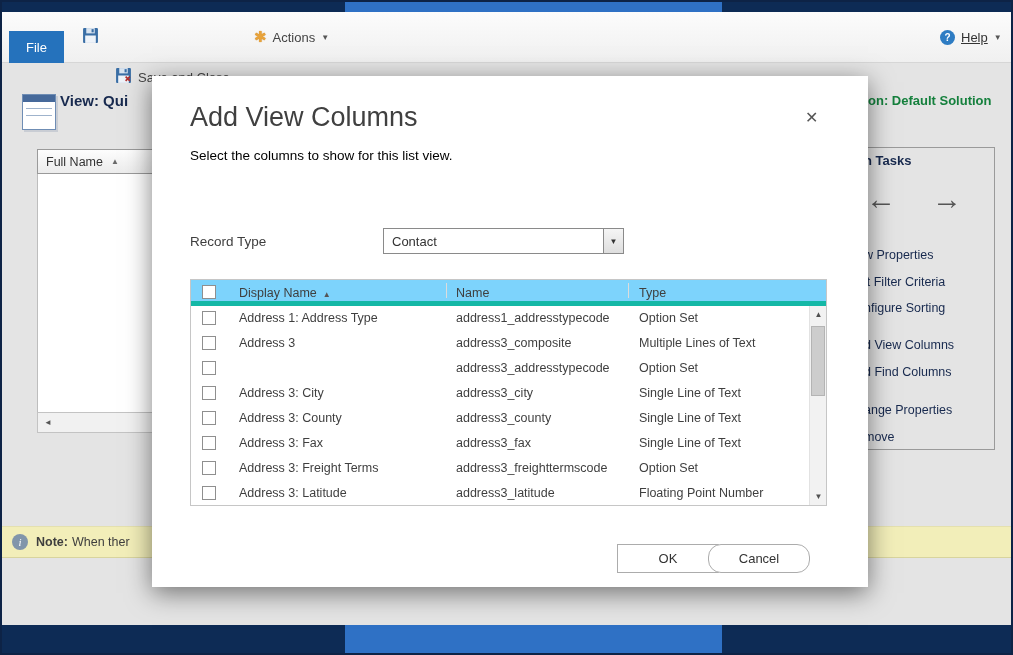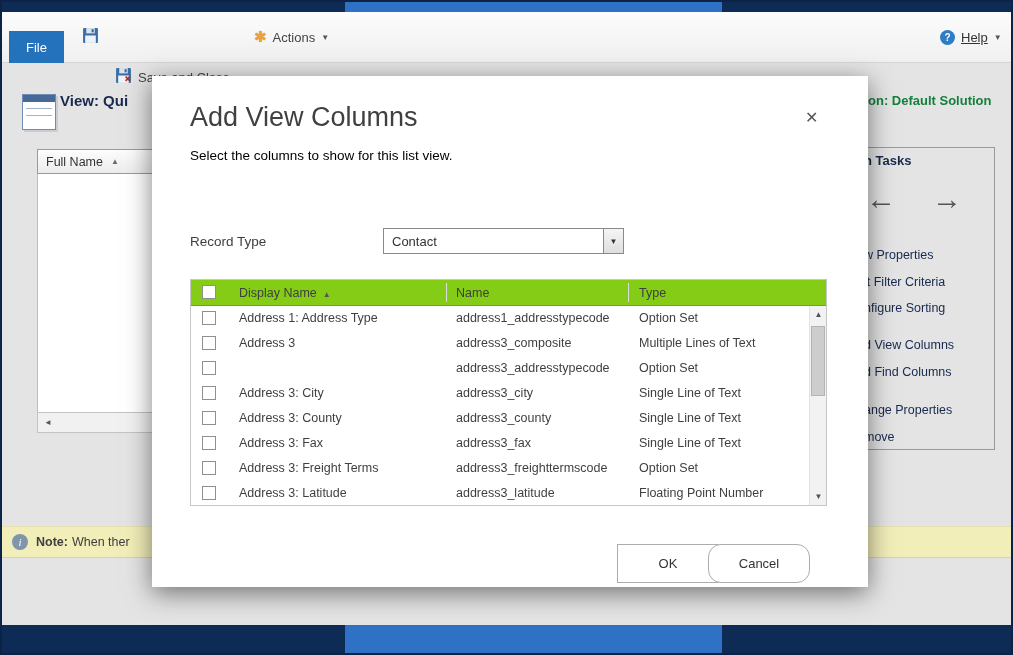--- a/index.html
+++ b/index.html
@@ -53,39 +53,39 @@
   .dialog { position:absolute; left:150px; top:74px; width:716px; height:511px; background:#fff; box-shadow:0 6px 24px rgba(0,0,0,.5); }
   .dlg-title { position:absolute; left:38px; top:26px; font-size:27px; color:#404040; }
   .dlg-close { position:absolute; left:653px; top:32px; font-size:16px; color:#555; cursor:pointer; }
   .dlg-sub { position:absolute; left:38px; top:72px; font-size:13.5px; color:#000000; }
   .rt-label { position:absolute; left:38px; top:158px; font-size:13.5px; color:#3e3e3e; }
   .rt-select { position:absolute; left:231px; top:152px; width:241px; height:26px; border:1px solid #8a8a8a; background:#fff; display:flex; align-items:center; cursor:pointer; }
   .rt-value { flex:1; padding-left:8px; font-size:13px; color:#333; }
   .rt-arrow { width:20px; height:100%; border-left:1px solid #8a8a8a; background:linear-gradient(#f5f5f5,#dedede); display:flex; align-items:center; justify-content:center; font-size:8px; color:#333; }
 
   .tbl { position:absolute; left:38px; top:203px; width:637px; height:227px; border:1px solid #c6c6c6; background:#fff; }
-  .thead { position:relative; height:26px; background:#84cc16; border-bottom:1px solid #14b8a6; font-size:12.5px; color:#3f3f3f; }
+  .thead { position:relative; height:26px; background:#7dd3fc; border-bottom:5px solid #14b8a6; font-size:12.5px; color:#3f3f3f; }
   .thead .vsep { position:absolute; top:3px; bottom:3px; width:1px; background:#dcdcdc; }
   .cb { position:absolute; left:11px; top:5px; width:14px; height:14px; border:1px solid #8f8f8f; background:#fff; cursor:pointer; }
   .hc1 { position:absolute; left:48px; line-height:26px; cursor:pointer; }
   .hc2 { position:absolute; left:265px; line-height:26px; cursor:pointer; }
   .hc3 { position:absolute; left:448px; line-height:26px; cursor:pointer; }
   .hsort { font-size:8px; color:#555; margin-left:6px; }
   .tbody { position:absolute; left:0; top:26px; right:17px; bottom:0; overflow:hidden;text-align:center; }
   .trow { position:relative; height:25px; font-size:12.5px; color:#3f3f3f; line-height:25px; cursor:pointer; }
   .trow .c1 { position:absolute; left:48px; white-space:nowrap; }
   .trow .c2 { position:absolute; left:265px; white-space:nowrap; }
   .trow .c3 { position:absolute; left:448px; white-space:nowrap; }
 
   .vscroll { position:absolute; top:26px; right:0; width:17px; bottom:0; background:#f2f2f2; border-left:1px solid #e2e2e2; }
   .vbtn { position:absolute; left:0; width:17px; height:17px; font-size:8px; color:#505050; display:flex; align-items:center; justify-content:center; cursor:pointer; }
   .vup { top:0; } .vdown { bottom:0; }
   .vthumb { position:absolute; left:1px; top:20px; width:14px; height:70px; background:#cdcdcd; border:1px solid #b4b4b4; cursor:pointer; }
 
-  .dlg-btn { position:absolute; top:468px; width:102px; height:39px; background:#fff; border:1px solid #acacac; font-size:13px; color:#333; display:flex; align-items:center; justify-content:center; cursor:pointer; font-family:"Liberation Sans", sans-serif; }
+  .dlg-btn { position:absolute; top:468px; width:102px; height:29px; background:#fff; border:1px solid #acacac; font-size:13px; color:#333; display:flex; align-items:center; justify-content:center; cursor:pointer; font-family:"Liberation Sans", sans-serif; }
   .btn-ok { left:465px; }
   .btn-cancel { left:556px;border-radius:13px; }
 </style>
 </head>
 <body>
 
 <div class="frame">
 
   <div class="top-strip">
       <div class="seg"></div>

